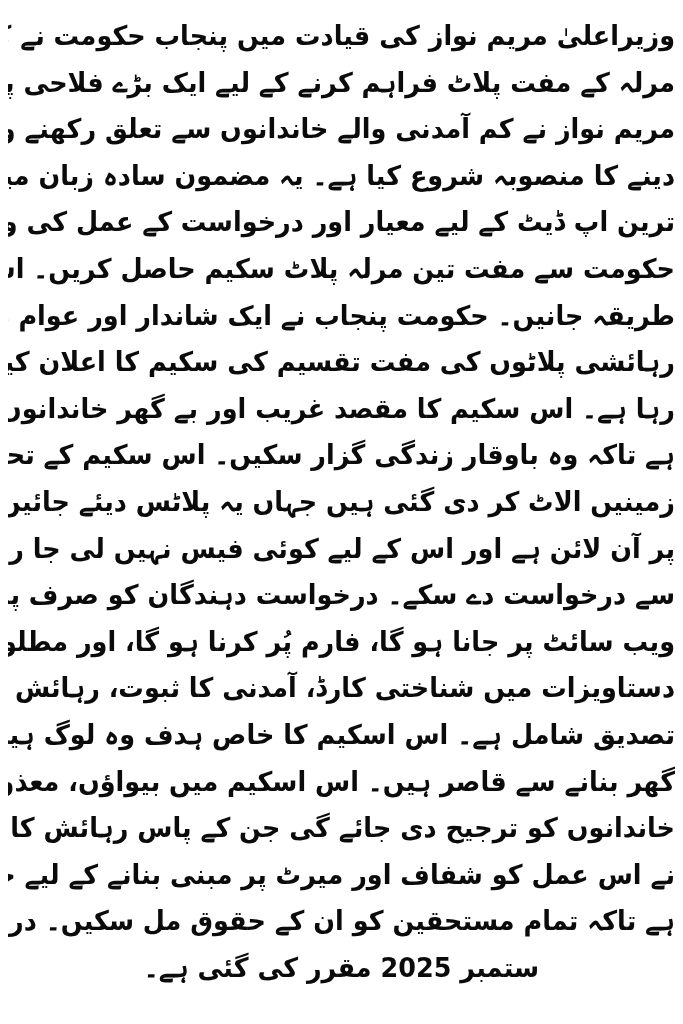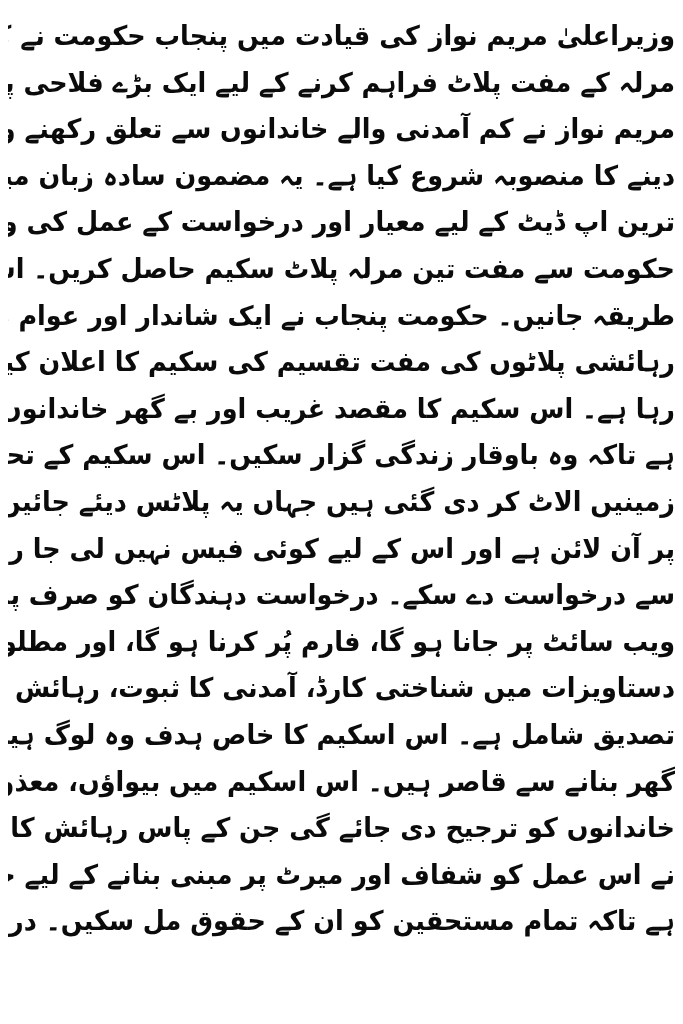--- a/index.html
+++ b/index.html
@@ -76,15 +76,16 @@
     <div class="text-line"><span>زمینیں الاٹ کر دی گئی ہیں جہاں یہ پلاٹس دیئے جائیں گے درخواست کا عمل مکمل طور</span></div>
     <div class="text-line"><span>پر آن لائن ہے اور اس کے لیے کوئی فیس نہیں لی جا رہی ہے، تاکہ ہر مستحق فرد آسانی</span></div>
     <div class="text-line"><span>سے درخواست دے سکے۔ درخواست دہندگان کو صرف پنجاب حکومت کی سرکاری</span></div>
     <div class="text-line"><span>ویب سائٹ پر جانا ہو گا، فارم پُر کرنا ہو گا، اور مطلوبہ دستاویزات اپ لوڈ کرنا ہوں گے۔</span></div>
     <div class="text-line"><span>دستاویزات میں شناختی کارڈ، آمدنی کا ثبوت، رہائش کا سرٹیفکیٹ اور بے گھر ہونے کی</span></div>
     <div class="text-line"><span>تصدیق شامل ہے۔ اس اسکیم کا خاص ہدف وہ لوگ ہیں جو آمدنی کی کمی کی وجہ سے اپنے</span></div>
     <div class="text-line"><span>گھر بنانے سے قاصر ہیں۔ اس اسکیم میں بیواؤں، معذور افراد، محنت کش طبقے اور ایسے</span></div>
     <div class="text-line"><span>خاندانوں کو ترجیح دی جائے گی جن کے پاس رہائش کا مستقل انتظام نہیں ہے۔ حکومت</span></div>
     <div class="text-line"><span>نے اس عمل کو شفاف اور میرٹ پر مبنی بنانے کے لیے جدید ڈیجیٹل نظام متعارف کرایا</span></div>
     <div class="text-line"><span>ہے تاکہ تمام مستحقین کو ان کے حقوق مل سکیں۔ درخواست دینے کی آخری تاریخ 30</span></div>
+    <div class="text-line last-line"><span>ستمبر 2025 مقرر کی گئی ہے۔</span></div>
 
   </div>
 </div>
 
 </body></html>

